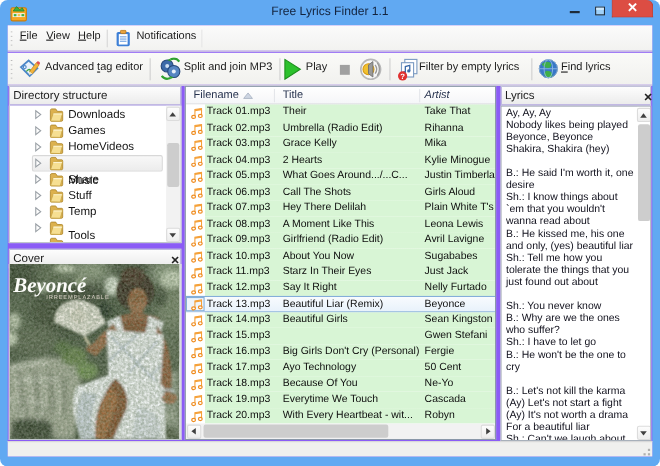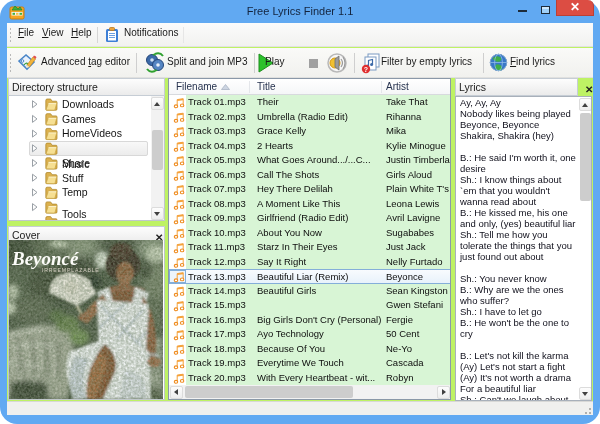--- a/index.html
+++ b/index.html
@@ -1,30 +1,30 @@
 <!DOCTYPE html>
 <html><head>
 <meta charset="utf-8">
 <style>
 * { margin:0; padding:0; box-sizing:border-box; }
 html,body { width:600px; height:424px; overflow:hidden; }
 body { font-family:"Liberation Sans", sans-serif; }
 #win { position:absolute; left:0; top:0; width:600px; height:424px;
-  background:#61a9f2; border-radius:17px; }
+  background:#61a9f2; border-radius:7px; }
 .abs { position:absolute; }
 
 #title { position:absolute; left:0; top:0; width:100%; height:23px;
   text-align:center; font-size:11px; color:#13233d; line-height:23px; }
 #appicon { position:absolute; left:9px; top:4px; width:16px; height:16px; }
 #btnmin { position:absolute; left:518px; top:10px; width:9px; height:2px; background:#1d2b3a; }
 #btnmax { position:absolute; left:541px; top:6px; width:9px; height:8px; border:1.5px solid #1d2b3a; background:#9fd0f8; }
 #btnmax:before { content:""; position:absolute; left:0; top:0; width:100%; height:2px; background:#cfe9fc; }
 #btnclose { position:absolute; left:556px; top:0; width:38px; height:16px; background:#dc4d43; border:1px solid #bc3f35; border-top:none; border-radius:0 6px 0 0; color:#fff; text-align:center; font-size:12px; font-weight:bold; line-height:15px; }
 
-#client { position:absolute; left:7px; top:23px; width:586px; height:392px; background:#bef264; }
+#client { position:absolute; left:7px; top:23px; width:586px; height:392px; background:#8b5cf6; }
 
 #menubar { position:absolute; left:0; top:0; width:100%; height:24px;
   background:linear-gradient(#fbfbfb,#f2f2f0); border-bottom:1px solid #e2e2e0; font-size:10px; color:#1a1a1a; }
 .grip { position:absolute; width:3px; background-image:radial-gradient(circle, #b9b9b9 30%, transparent 31%); background-size:3px 4px; }
 .msep { position:absolute; top:4px; width:1px; height:16px; background:#d6d6d6; }
 .mitem { position:absolute; top:4px; }
 u { text-decoration:underline; }
 
 #toolbar { position:absolute; left:0; top:25px; width:100%; height:30px;
   background:linear-gradient(#fafaf8,#f1f1ee); border-bottom:1px solid #e0e0de; font-size:10px; color:#1a1a1a; }
@@ -106,21 +106,21 @@
         <path d="M3,17 q3,4 8,2" stroke="#2fa12f" stroke-width="2" fill="none"></path>
         <path d="M11,19.8 l3,-1.4 l-3.4,-1.4 Z" fill="#2fa12f"></path>
         <path d="M19,4 q-3,-4 -8,-2" stroke="#2fa12f" stroke-width="2" fill="none"></path>
         <path d="M11,1.2 l-3,1.4 l3.4,1.4 Z" fill="#2fa12f"></path>
       </svg>
       <div class="tlabel" style="left:160px;">Split and join MP3</div>
       <div class="tsep" style="left:247px;"></div>
       <svg class="abs" style="left:250px;top:5px;" width="18" height="20" viewBox="0 0 18 20">
         <path d="M2,1 L16,10 L2,19 Z" fill="#2cc12c" stroke="#1d8f1d" stroke-width="1"></path>
       </svg>
-      <div class="tlabel" style="left:258px;">Play</div>
+      <div class="tlabel" style="left:271px;">Play</div>
       <div class="abs" style="left:302px;top:11px;width:9px;height:9px;background:#a0a0a0;"></div>
       <svg class="abs" style="left:319px;top:4px;" width="22" height="22" viewBox="0 0 22 22">
         <circle cx="11" cy="11" r="9" fill="#f7f7f7" stroke="#b8b8b8" stroke-width="1.5"></circle>
         <circle cx="9" cy="11" r="5" fill="#f0c030" stroke="#d89a10" stroke-width="1"></circle>
         <path d="M9,7 L13,4 L13,18 L9,15 Z" fill="#9a9a9a" stroke="#6e6e6e" stroke-width="0.8"></path>
         <path d="M15,7 q3,4 0,8 M17,5 q4,6 0,12" stroke="#9a9a9a" stroke-width="1.2" fill="none"></path>
       </svg>
       <div class="tsep" style="left:347px;"></div>
       <svg class="abs" style="left:353px;top:4px;" width="22" height="22" viewBox="0 0 22 22">
         <rect x="8" y="2" width="11" height="13" fill="#fff" stroke="#7a9ac2" stroke-width="1"></rect>
@@ -307,21 +307,21 @@
         <text x="33" y="31.5" font-family="'Liberation Sans',sans-serif" font-size="5.2" letter-spacing="0.8" fill="#d5cfc2">IRREEMPLAZABLE</text>
       </svg>
     </div>
     <div id="list">
       <div id="lhead">
         <span class="abs" style="left:7px;top:2px;">Filename</span>
         <svg class="abs" style="left:52px;top:5px;" width="9" height="6">
             <path d="M4.5,0.5 L8.5,5.5 L0.5,5.5 Z" fill="#cdd5e2" stroke="#aab4c4" stroke-width="0.8"></path>
           </svg>
         <span class="abs" style="left:88px;top:2px;">Title</span>
-        <span class="abs" style="left:217px;top:2px;">Artist</span>
+        <span class="abs" style="left:217px;top:2px;font-style:italic;">Artist</span>
         <i class="abs" style="left:80px;top:2px;width:1px;height:12px;background:#e4e6ea;"></i>
         <i class="abs" style="left:212px;top:2px;width:1px;height:12px;background:#e4e6ea;"></i>
       </div>
       <div id="rows">
         <div class="lrow" style="top:16.0px;">
             <span class="c1">Track 01.mp3</span>
             <span class="c2">Their</span>
             <span class="c3">Take That</span>
           </div>
         <div class="lrow" style="top:30.5px;">
@@ -450,21 +450,21 @@
       <use href="#nt" x="3" y="276.5"></use>
       </svg>
       </div>
       <div class="strack" style="left:0;top:306px;width:282px;height:14px;"></div>
       <div class="sbtn" style="left:1px;top:307px;width:13px;height:13px;"></div>
       <div class="sarr" style="left:5px;top:310px;border-top:3.5px solid transparent;border-bottom:3.5px solid transparent;border-right:4px solid #404040;"></div>
       <div class="sthumb" style="left:16px;top:307px;width:168px;height:12px;"></div>
       <div class="sbtn" style="left:268px;top:307px;width:13px;height:13px;"></div>
       <div class="sarr" style="left:273px;top:310px;border-top:3.5px solid transparent;border-bottom:3.5px solid transparent;border-left:4px solid #404040;"></div>
     </div>
-    <div class="phead" style="left:448px;top:55px;width:123px;">Lyrics<span class="px" style="left:129px;">✕</span></div>
+    <div class="phead" style="left:448px;top:55px;width:137px;">Lyrics<span class="px" style="left:129px;">✕</span></div>
     <div id="lyr">
       <div class="abs" style="left:4px;top:0px;">Ay, Ay, Ay<br>Nobody likes being played<br>Beyonce, Beyonce<br>Shakira, Shakira (hey)<br><br>B.: He said I'm worth it, one<br>desire<br>Sh.: I know things about<br>`em that you wouldn't<br>wanna read about<br>B.: He kissed me, his one<br>and only, (yes) beautiful liar<br>Sh.: Tell me how you<br>tolerate the things that you<br>just found out about<br><br>Sh.: You never know<br>B.: Why are we the ones<br>who suffer?<br>Sh.: I have to let go<br>B.: He won't be the one to<br>cry<br><br>B.: Let's not kill the karma<br>(Ay) Let's not start a fight<br>(Ay) It's not worth a drama<br>For a beautiful liar<br>Sh.: Can't we laugh about</div>
       <div class="strack" style="left:123px;top:0;width:13px;height:304px;background:#fff;"></div>
       <div class="sbtn" style="left:123px;top:1px;width:13px;height:13px;"></div>
       <div class="sarr" style="left:126px;top:6px;border-left:3.5px solid transparent;border-right:3.5px solid transparent;border-bottom:4px solid #404040;"></div>
       <div class="sthumb" style="left:124px;top:16px;width:11px;height:88px;"></div>
       <div class="sbtn" style="left:123px;top:290px;width:13px;height:13px;"></div>
       <div class="sarr" style="left:126px;top:295px;border-left:3.5px solid transparent;border-right:3.5px solid transparent;border-top:4px solid #404040;"></div>
     </div>
     <div id="status">

